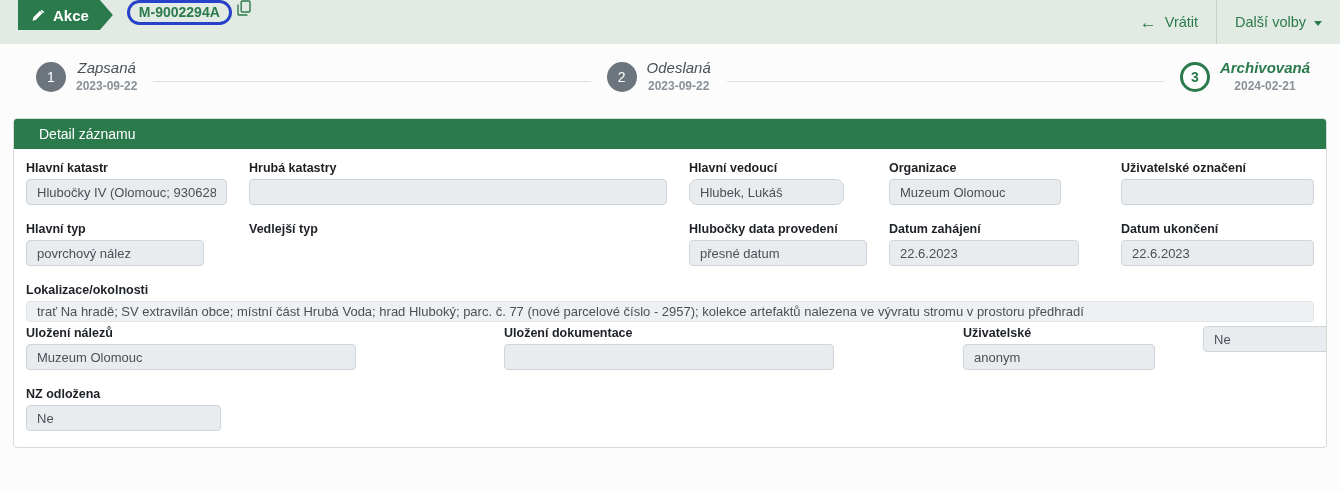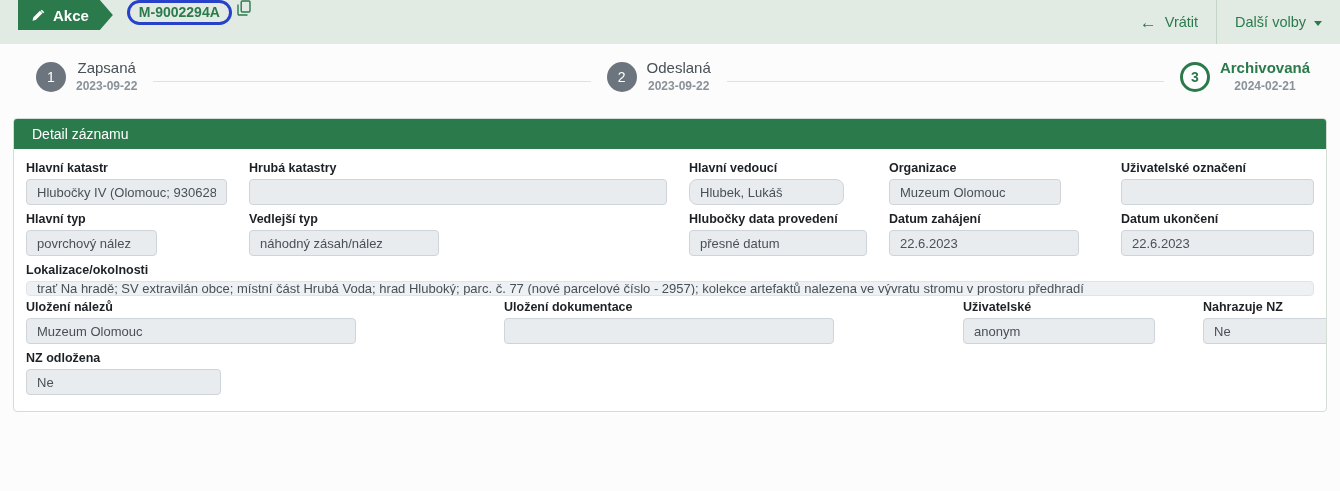--- a/index.html
+++ b/index.html
@@ -81,43 +81,43 @@
     width: 30px; height: 30px;
     border-radius: 50%;
     display: flex; align-items: center; justify-content: center;
     font-size: 14px;
     flex: 0 0 auto;
     margin-top: 4px;
   }
   .step-circle.done { background: #6c757d; color: #fff; }
   .step-circle.active { background: #fff; border: 3px solid #2b7a4c; color: #2b7a4c; font-weight: 700; }
   .step-text { text-align: center; }
-  .step-label { font-size: 15px; color: #495057; line-height: 20px; }
+  .step-label { font-size: 15px; color: #495057; line-height: 20px; font-style: italic; }
   .step.active .step-label { color: #2b7a4c; font-weight: 700; }
   .step-date { font-size: 12px; color: #8a9199; line-height: 17px; font-weight: bold; }
   .step-line { flex: 1; height: 1px; background: #dfe2e5; margin: 23px 16px 0 16px; }
   
   .panel {
     margin: 8px 13px 0 13px;
     border: 1px solid #d4ddd5;
     border-radius: 4px;
     background: #fff;
     overflow: hidden;
   }
   .panel-header {
     background: #2b7a4c;
     color: #fff;
     font-size: 14px;
     height: 30px;
     display: flex;
     align-items: center;
-    padding-left: 18px;
+    padding-left: 25px;
   }
   .panel-body { padding: 12px 12px 8px 12px; }
-  .form-row { display: grid; column-gap: 22px; margin-bottom: 7px; }
+  .form-row { display: grid; column-gap: 22px; margin-bottom: 17px; }
   .r-top { grid-template-columns: 201px 418px 178px 210px 1fr; }
   .r-store { grid-template-columns: 430px 411px 192px 1fr; gap: 48px; }
   .r-single { grid-template-columns: 1fr; }
   .field { min-width: 0; }
   .flabel {
     display: block;
     font-size: 12.5px;
     font-weight: 700;
     color: #1d2125;
     line-height: 15px;
@@ -129,24 +129,24 @@
     width: 100%;
     height: 26px;
     background: #e9ecef;
     border: 1px solid #ced4da;
     border-radius: 4px;
     padding: 0 10px;
     font-family: "Liberation Sans", sans-serif;
     font-size: 13px;
     color: #495057;
   }
-  .w150 { width: 131px; } .w155 { width: 155px; border-radius: 8px; } .w168 { width: 168px; }
+  .w150 { width: 178px; } .w155 { width: 155px; border-radius: 8px; } .w168 { width: 168px; }
   .w172 { width: 172px; } .w190 { width: 190px; } .w195 { width: 195px; }
   .w330 { width: 330px; }
-  .light { background: #eef1f3; border-color: #e0e4e8; height: 15px; }
+  .light { background: #eef1f3; border-color: #e0e4e8; height: 21px; }
   .ftextarea {
     display: block;
     width: 100%;
     height: 58px;
     background: #eaedf0;
     border: 1px solid #e0e4e8;
     border-radius: 4px;
     resize: vertical;
     font-family: "Liberation Sans", sans-serif;
     font-size: 13px;
@@ -242,21 +242,20 @@
       </div>
     </div>
 
     <div class="form-row r-top">
       <div class="field">
         <label class="flabel">Hlavní typ</label>
         <input class="finput w150" readonly="" value="povrchový nález" style="">
       </div>
       <div class="field">
         <label class="flabel">Vedlejší typ</label>
-        <input class="finput w190" readonly="" value="náhodný zásah/nález" style="">
       </div>
       <div class="field">
         <label class="flabel">Hlubočky data provedení</label>
         <input class="finput" readonly="" value="přesné datum" style="">
       </div>
       <div class="field">
         <label class="flabel">Datum zahájení</label>
         <input class="finput w190" readonly="" value="22.6.2023" style="">
       </div>
       <div class="field">
@@ -280,21 +279,20 @@
       </div>
       <div class="field">
         <label class="flabel">Uložení dokumentace</label>
         <input class="finput w330" readonly="" value="" style="">
       </div>
       <div class="field">
         <label class="flabel">Uživatelské</label>
         <input class="finput" readonly="" value="anonym" style="">
       </div>
       <div class="field">
-        <label class="flabel">Nahrazuje NZ</label>
         <input class="finput w168" readonly="" value="Ne" style="">
       </div>
     </div>
 
     <div class="form-row r-single" style="margin-bottom:8px;">
       <div class="field">
         <label class="flabel">NZ odložena</label>
         <input class="finput w195" readonly="" value="Ne" style="">
       </div>
     </div>

